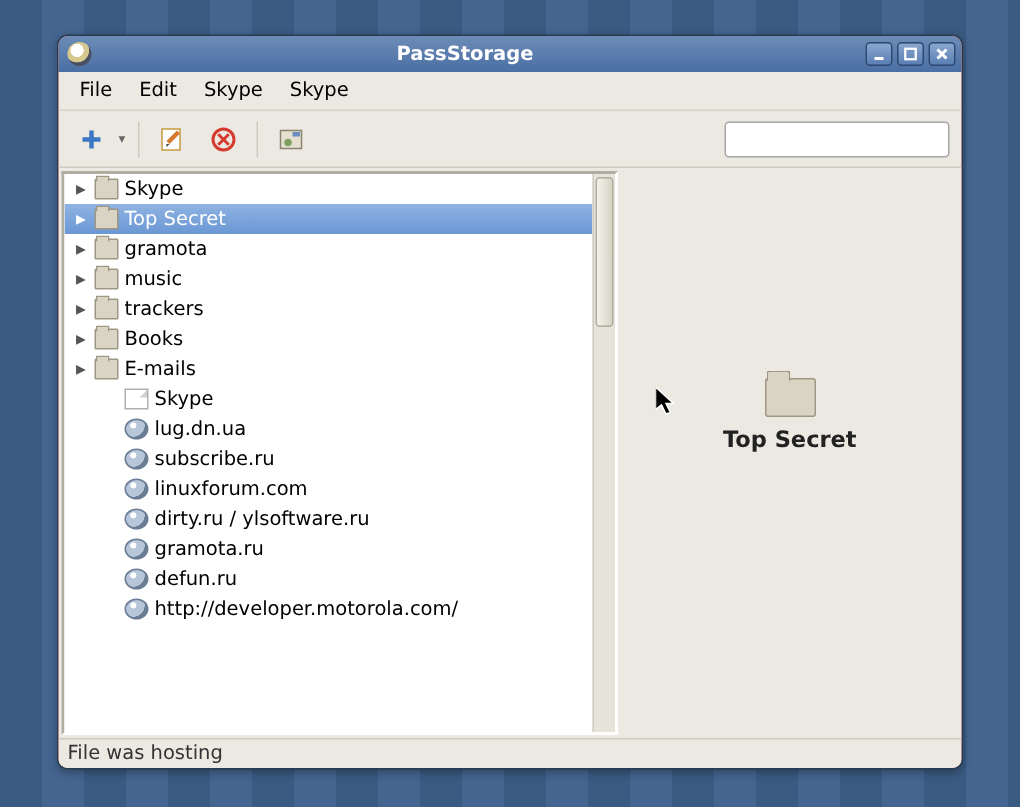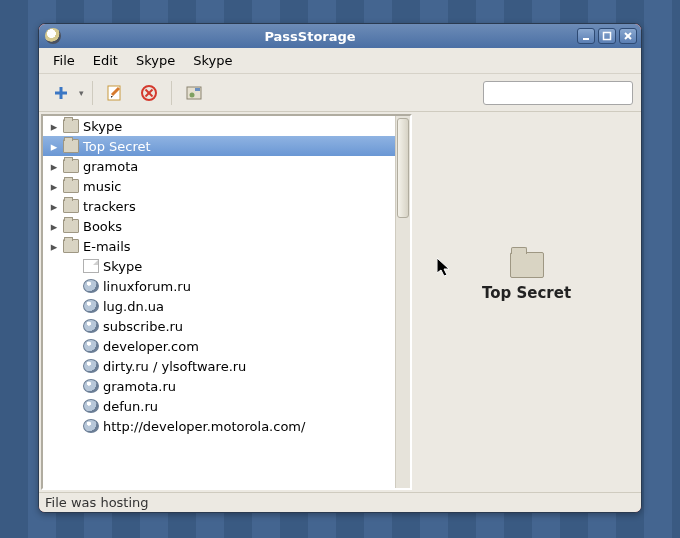--- a/index.html
+++ b/index.html
@@ -175,39 +175,33 @@
           <div class="row">
             <span class="expander"></span>
             <span class="indent1"></span>
             <span class="noteicon"></span>
             <span>Skype</span>
           </div>
           <div class="row">
             <span class="expander"></span>
             <span class="indent1"></span>
             <span class="globeicon"></span>
-            <span>linuxforum.ru</span>
-          </div>
-          <div class="row">
-            <span class="expander"></span>
-            <span class="indent1"></span>
-            <span class="globeicon"></span>
             <span>lug.dn.ua</span>
           </div>
           <div class="row">
             <span class="expander"></span>
             <span class="indent1"></span>
             <span class="globeicon"></span>
             <span>subscribe.ru</span>
           </div>
           <div class="row">
             <span class="expander"></span>
             <span class="indent1"></span>
             <span class="globeicon"></span>
-            <span>developer.com</span>
+            <span>linuxforum.com</span>
           </div>
           <div class="row">
             <span class="expander"></span>
             <span class="indent1"></span>
             <span class="globeicon"></span>
             <span>dirty.ru / ylsoftware.ru</span>
           </div>
           <div class="row">
             <span class="expander"></span>
             <span class="indent1"></span>

